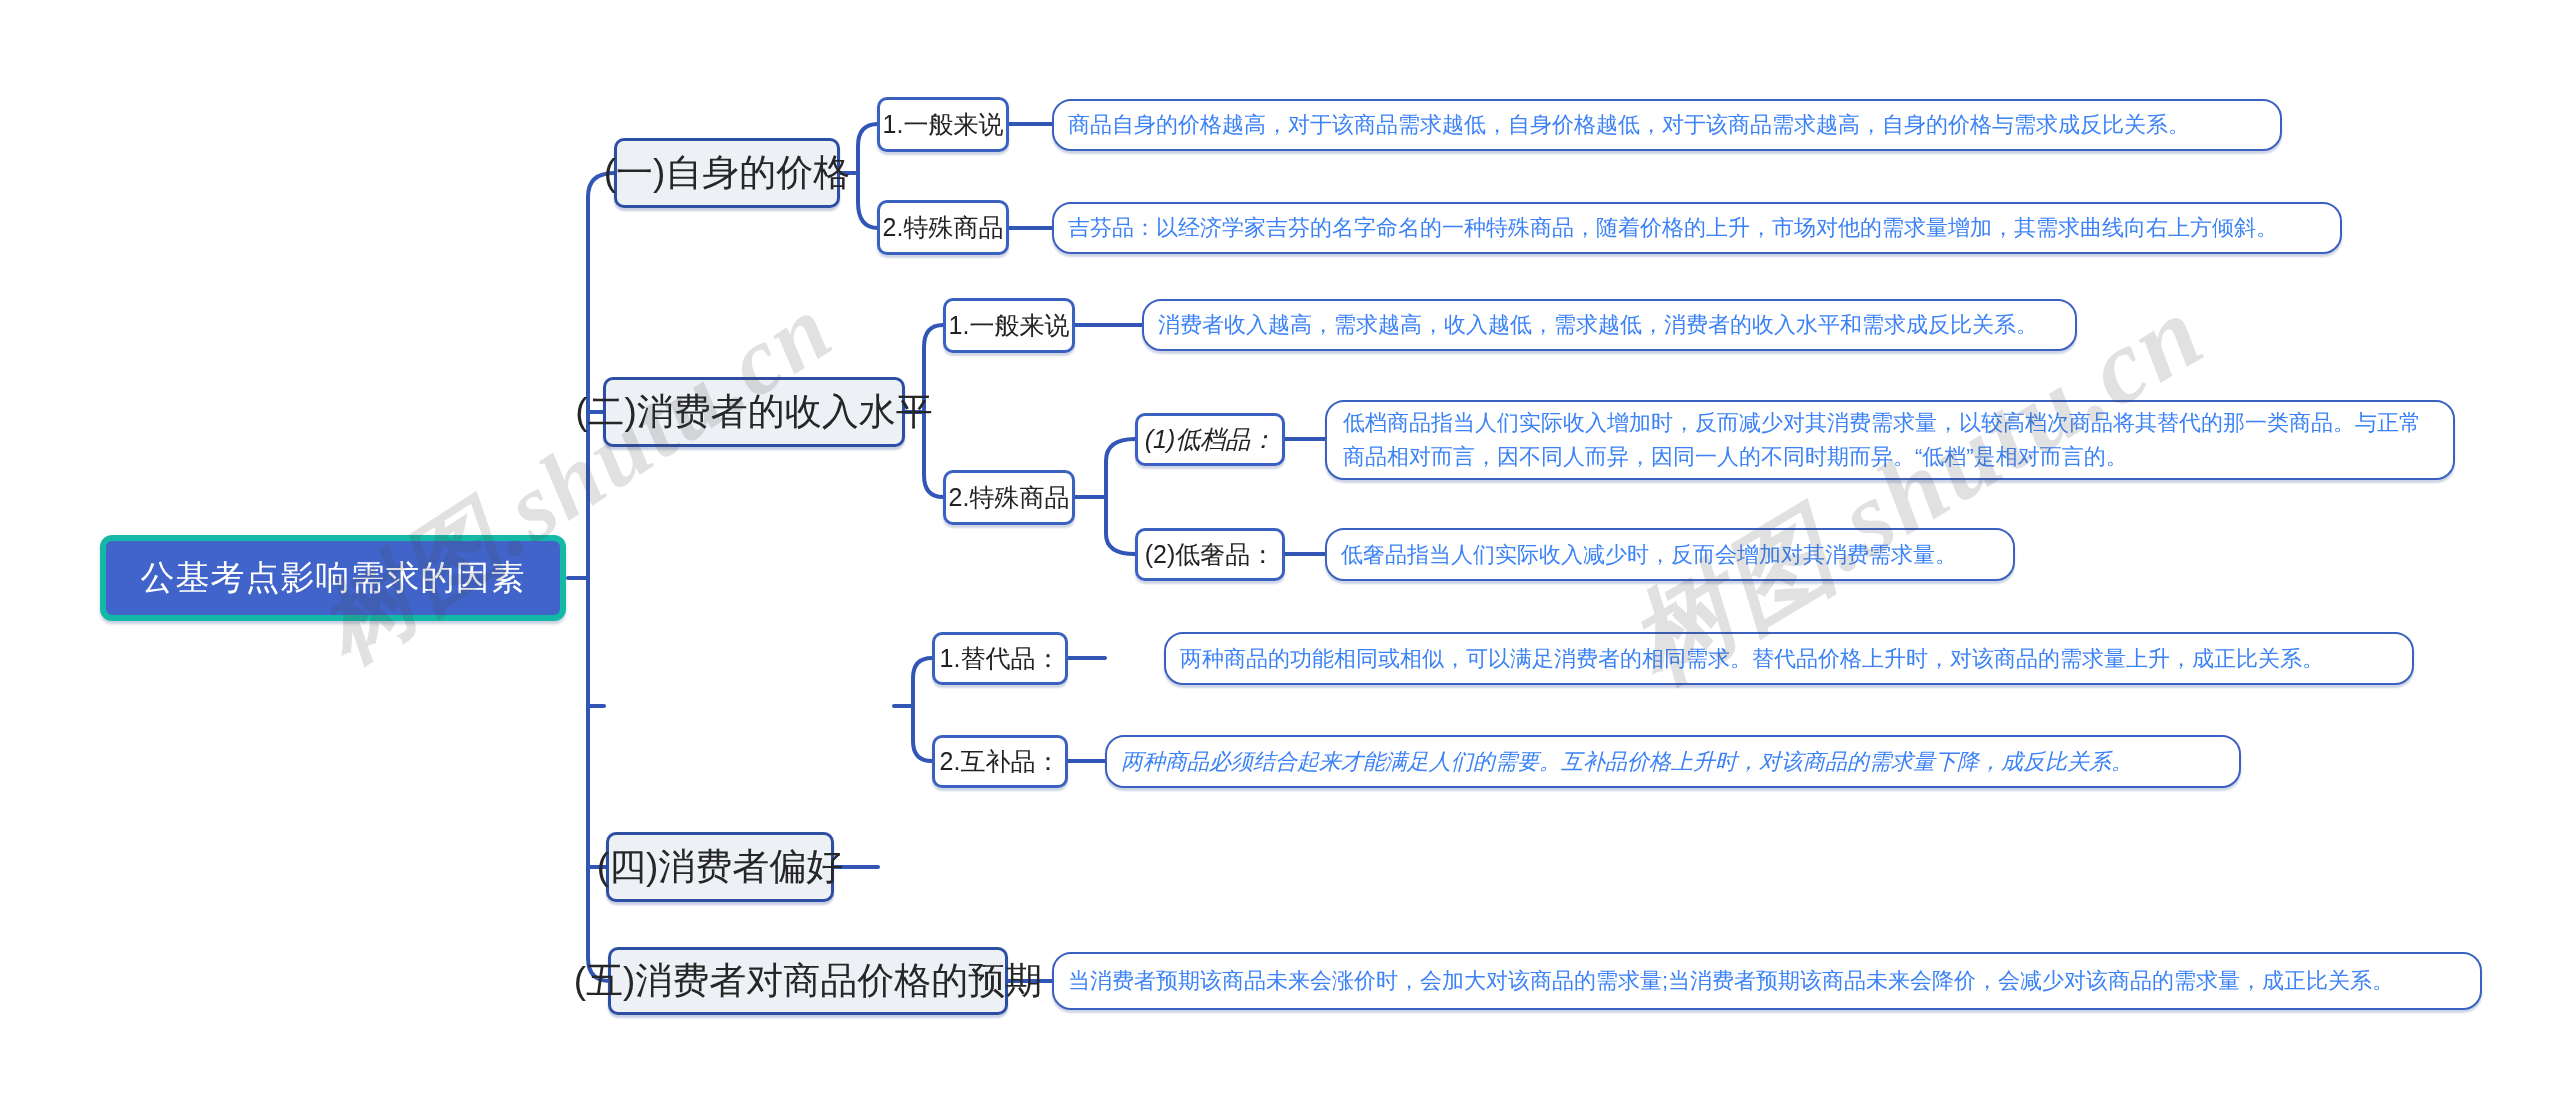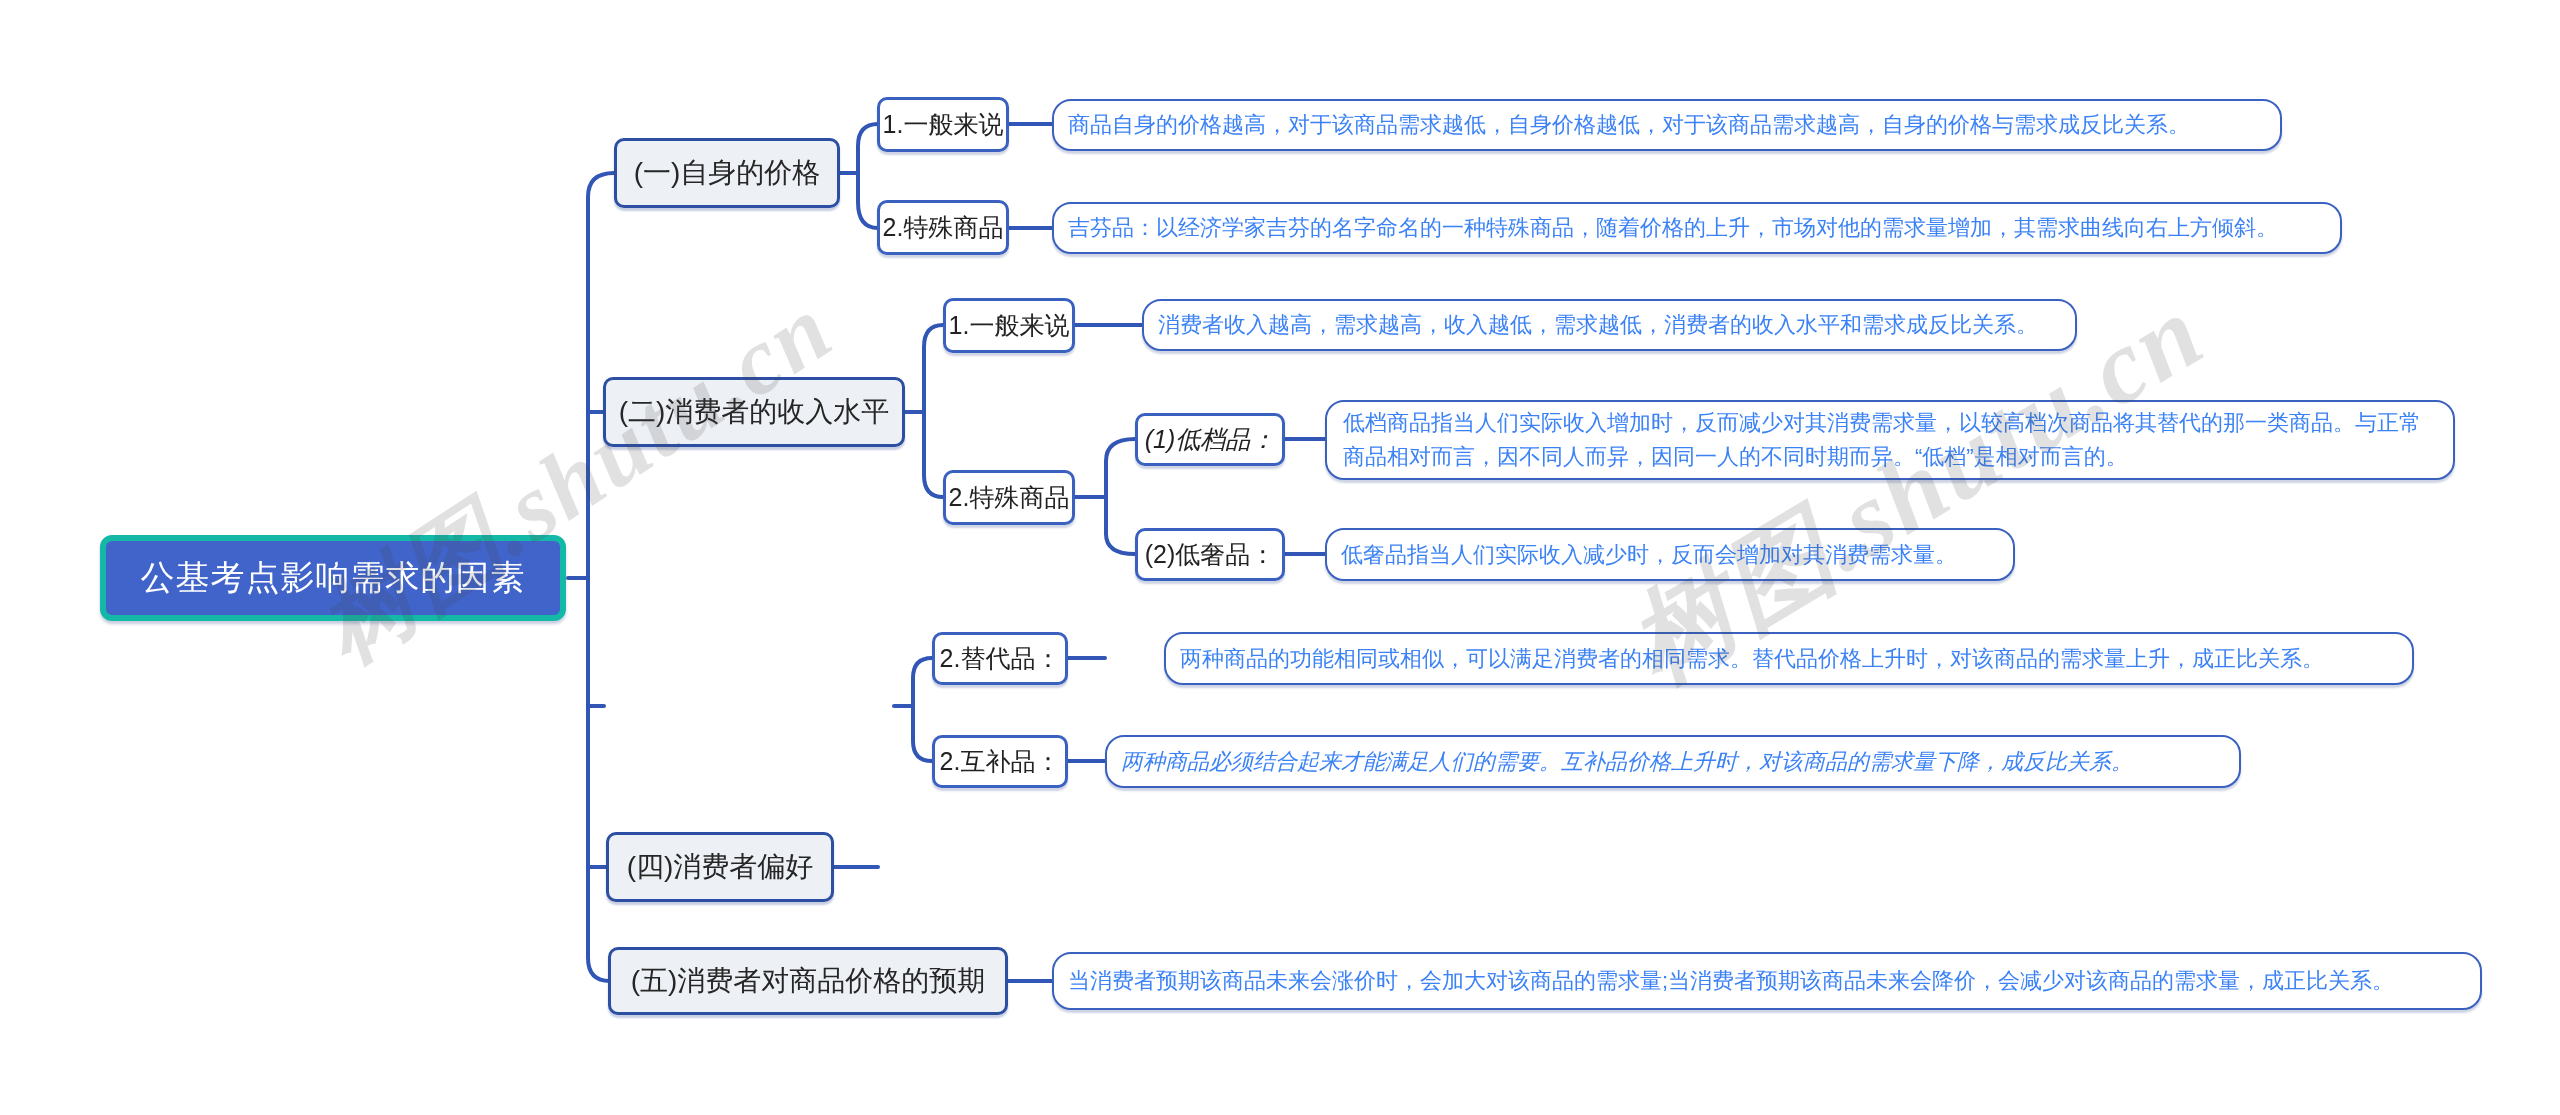--- a/index.html
+++ b/index.html
@@ -13,21 +13,21 @@
     position:absolute;z-index:2;display:flex;align-items:center;justify-content:center;
     box-sizing:border-box;border-radius:10px;white-space:nowrap;
   }
   .n-root{
     background:#4064c9;border:6px solid #14b8a6;color:#ffffff;
     font-size:34px;letter-spacing:1px;border-radius:12px;
     box-shadow:0 3px 3px rgba(30,60,130,.25);
   }
   .n-l1{
     background:#edf0f5;border:3px solid #2c4fa3;color:#262626;
-    font-size:28px;box-shadow:0 3px 2px rgba(30,60,130,.25);
+    font-size:37px;box-shadow:0 3px 2px rgba(30,60,130,.25);
   }
   .n-l2{
     background:#ffffff;border:3px solid #3a60c0;color:#222222;
     font-size:25px;box-shadow:0 3px 2px rgba(30,60,130,.22);
   }
   .n-leaf{
     background:#ffffff;border:2.5px solid #3a60c0;color:#3b82f6;
     font-size:22px;justify-content:flex-start;padding:0 14px;border-radius:19px;
     box-shadow:0 3px 2px rgba(30,60,130,.22);
   }
@@ -83,21 +83,21 @@
 
   <div class="node n-l1" style="left:603px;top:377px;width:302px;height:70px;">(二)消费者的收入水平</div>
   <div class="node n-l2" style="left:943px;top:298px;width:132px;height:55px;">1.一般来说</div>
   <div class="node n-leaf" style="left:1142px;top:299px;width:935px;height:52px;">消费者收入越高，需求越高，收入越低，需求越低，消费者的收入水平和需求成反比关系。</div>
   <div class="node n-l2" style="left:943px;top:470px;width:132px;height:55px;">2.特殊商品</div>
   <div class="node n-l2" style="left:1135px;top:413px;width:150px;height:53px;font-style:italic;">(1)低档品：</div>
   <div class="node n-leaf wrap" style="left:1325px;top:400px;width:1130px;height:80px;">低档商品指当人们实际收入增加时，反而减少对其消费需求量，以较高档次商品将其替代的那一类商品。与正常商品相对而言，因不同人而异，因同一人的不同时期而异。“低档”是相对而言的。</div>
   <div class="node n-l2" style="left:1135px;top:528px;width:150px;height:53px;">(2)低奢品：</div>
   <div class="node n-leaf" style="left:1325px;top:528px;width:690px;height:53px;">低奢品指当人们实际收入减少时，反而会增加对其消费需求量。</div>
 
-  <div class="node n-l2" style="left:932px;top:632px;width:136px;height:53px;">2.替代品：</div>
+  <div class="node n-l2" style="left:932px;top:632px;width:136px;height:53px;">1.替代品：</div>
   <div class="node n-leaf" style="left:1164px;top:632px;width:1250px;height:53px;">两种商品的功能相同或相似，可以满足消费者的相同需求。替代品价格上升时，对该商品的需求量上升，成正比关系。</div>
   <div class="node n-l2" style="left:932px;top:735px;width:136px;height:53px;">2.互补品：</div>
   <div class="node n-leaf" style="left:1105px;top:735px;width:1136px;height:53px;font-style:italic;">两种商品必须结合起来才能满足人们的需要。互补品价格上升时，对该商品的需求量下降，成反比关系。</div>
 
   <div class="node n-l1" style="left:606px;top:832px;width:228px;height:70px;">(四)消费者偏好</div>
 
   <div class="node n-l1" style="left:608px;top:947px;width:400px;height:68px;">(五)消费者对商品价格的预期</div>
   <div class="node n-leaf" style="left:1052px;top:952px;width:1430px;height:58px;">当消费者预期该商品未来会涨价时，会加大对该商品的需求量;当消费者预期该商品未来会降价，会减少对该商品的需求量，成正比关系。</div>
 
 </div>

